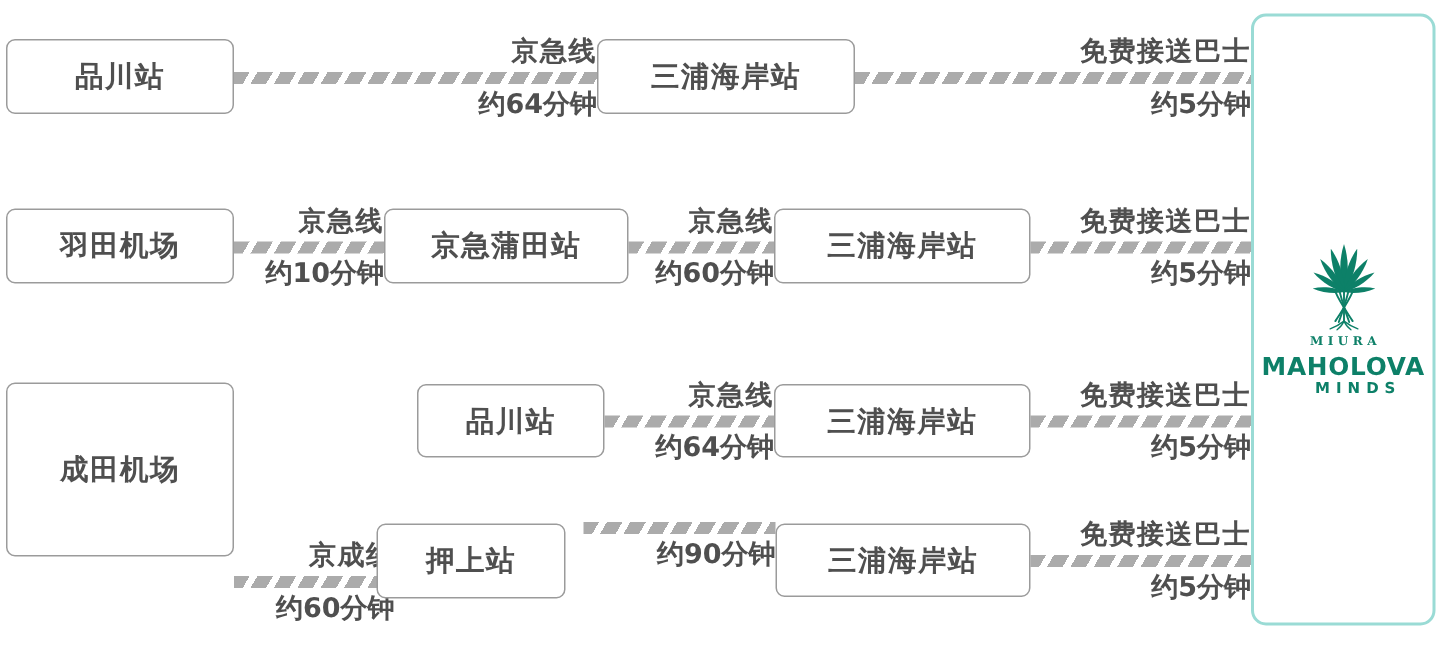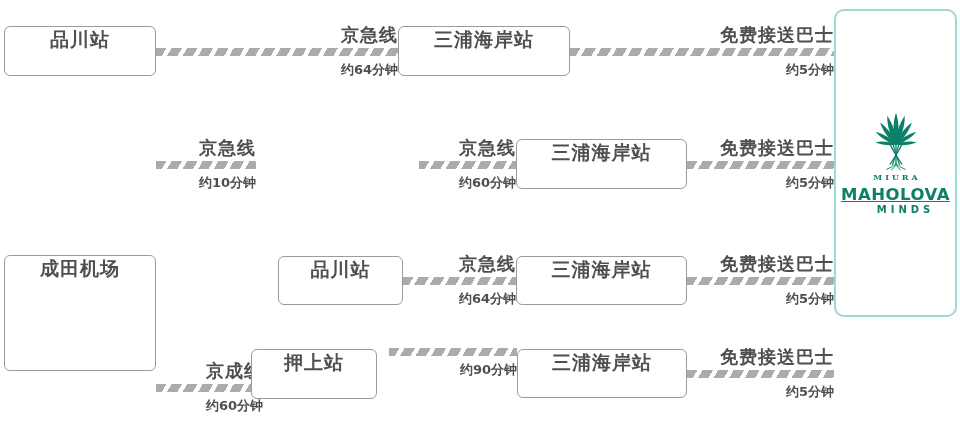--- a/index.html
+++ b/index.html
@@ -3,56 +3,55 @@
 <meta charset="utf-8">
 <style>
   html,body{margin:0;padding:0;background:#fff;}
   .canvas{
     position:relative;width:960px;height:432px;background:#fff;overflow:hidden;
     font-family:"DejaVu Sans","Liberation Sans",sans-serif;color:#4f4f4f;
   }
   .station{
     position:absolute;box-sizing:border-box;background:#fff;
     border:1.5px solid #9b9b9b;border-radius:6px;
-    display:flex;justify-content:center;
+    display:flex;align-items:center;justify-content:center;
     font-size:19px;font-weight:bold;letter-spacing:1px;white-space:nowrap;
     z-index:2;
   }
   .leg{
     position:absolute;display:flex;flex-direction:column;align-items:flex-end;
     z-index:1;
   }
   .leg .line-name{
     height:22px;line-height:22px;font-size:18px;font-weight:bold;
     letter-spacing:1px;white-space:nowrap;
   }
   .leg .dashes{
     width:100%;height:8px;margin-top:2px;
     background:repeating-linear-gradient(120deg,#ababab 0 9px,transparent 9px 13.5px);
   }
   .leg .time{
-    margin-top:5px;height:18px;line-height:18px;font-size:13px;font-weight:bold;
+    margin-top:5px;height:18px;line-height:18px;font-size:18px;font-weight:bold;
     white-space:nowrap;
   }
   .dest-card{
-    position:absolute;left:834px;top:9px;width:123px;height:308px;
+    position:absolute;left:834px;top:9px;width:123px;height:408px;
     box-sizing:border-box;background:#fff;border:2px solid #9adbd5;border-radius:10px;
     display:flex;flex-direction:column;align-items:center;justify-content:center;
     z-index:3;
   }
   .dest-card .emblem{display:block;}
   .brand-region{
     margin-top:1px;font-family:"DejaVu Serif","Liberation Serif",serif;
     font-size:8px;font-weight:bold;letter-spacing:3px;color:#0d8068;
     text-indent:3px;
   }
   .brand-name{
     margin-top:3px;font-size:16.5px;font-weight:bold;letter-spacing:0.5px;
     color:#0d8068;
-    text-decoration:underline;
   }
   .brand-sub{
     margin-top:0px;font-size:10px;font-weight:bold;letter-spacing:4px;
     color:#0d8068;text-indent:4px;margin-left:16px;
   }
 </style>
 </head>
 <body>
 
 <div class="canvas">
@@ -67,24 +66,30 @@
   </div>
   <div class="station" style="left:398px;top:26px;width:172px;height:50px">
     <span>三浦海岸站</span>
   </div>
   <div class="leg" style="left:570px;top:24px;width:264px">
     <div class="line-name">免费接送巴士</div>
     <div class="dashes"></div>
     <div class="time">约5分钟</div>
   </div>
 
+  <div class="station" style="left:4px;top:139px;width:152px;height:50px">
+    <span>羽田机场</span>
+  </div>
   <div class="leg" style="left:156px;top:137px;width:100px">
     <div class="line-name">京急线</div>
     <div class="dashes"></div>
     <div class="time">约10分钟</div>
+  </div>
+  <div class="station" style="left:256px;top:139px;width:163px;height:50px">
+    <span>京急蒲田站</span>
   </div>
   <div class="leg" style="left:419px;top:137px;width:97px">
     <div class="line-name">京急线</div>
     <div class="dashes"></div>
     <div class="time">约60分钟</div>
   </div>
   <div class="station" style="left:516px;top:139px;width:171px;height:50px">
     <span>三浦海岸站</span>
   </div>
   <div class="leg" style="left:687px;top:137px;width:147px">

